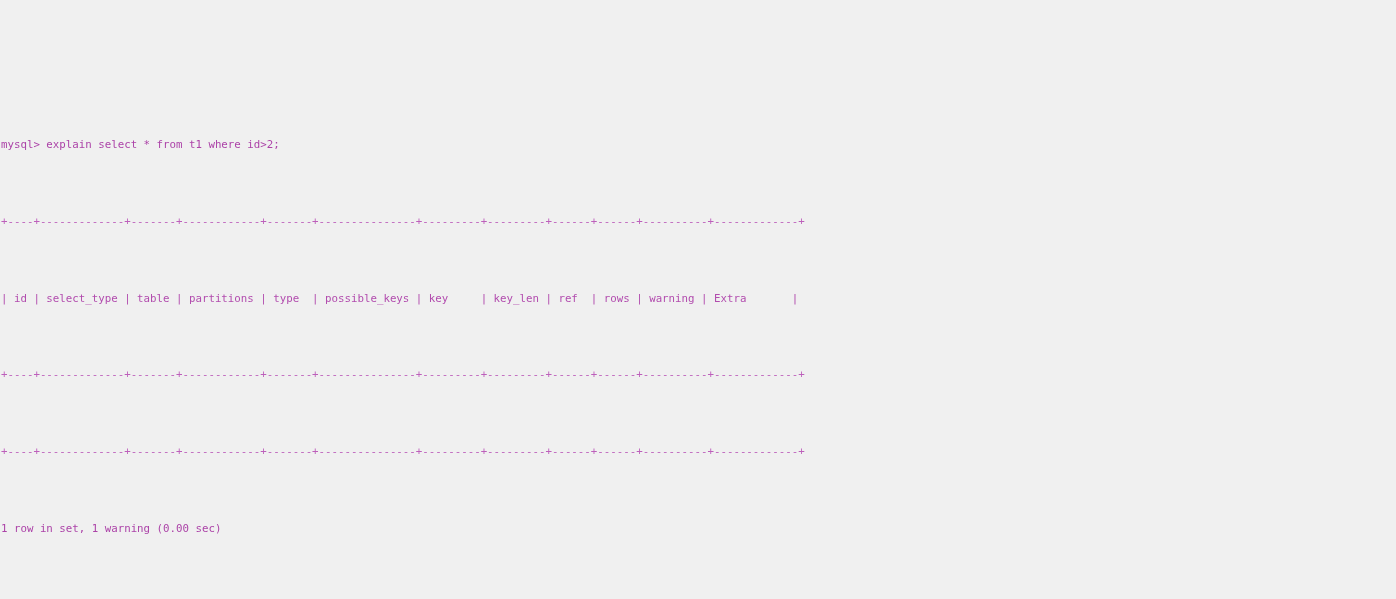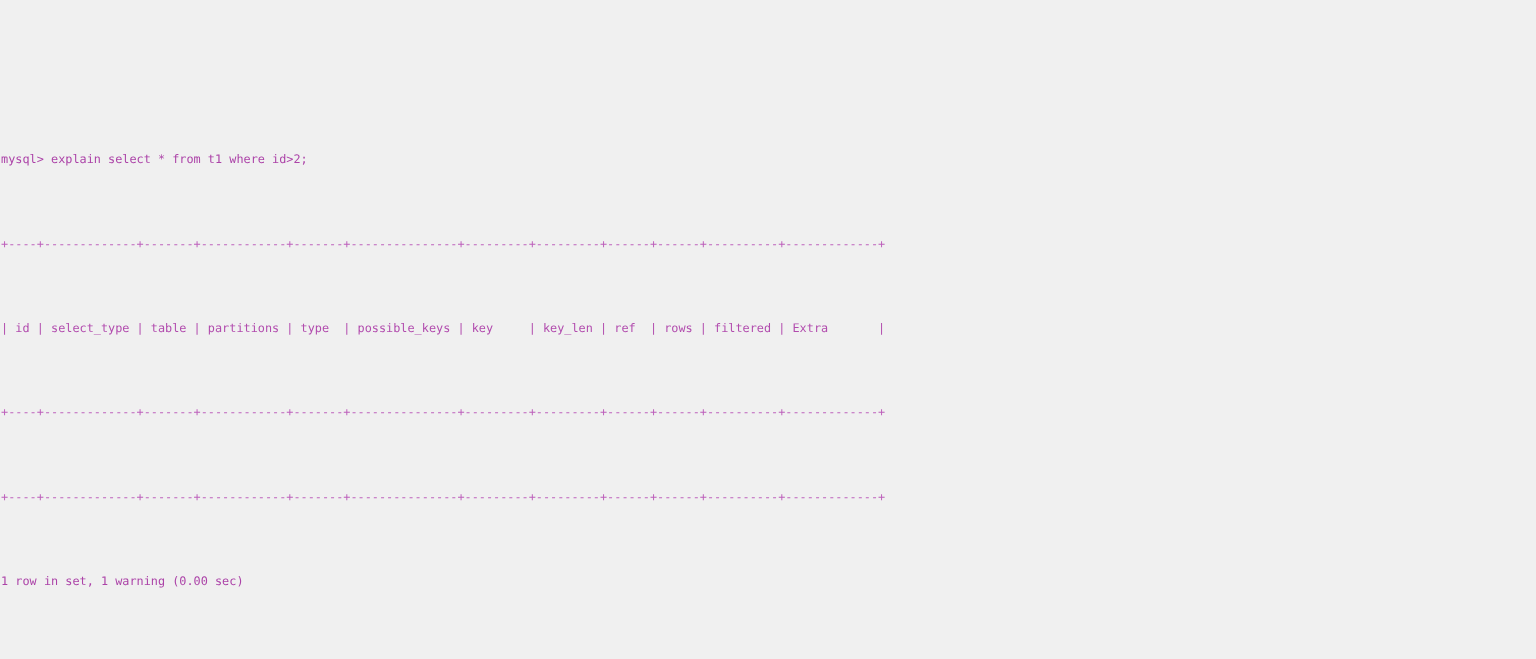--- a/index.html
+++ b/index.html
@@ -40,21 +40,21 @@
   .ln.status { color: #ac43a8; }
 </style>
 </head>
 <body>
 
 <div id="terminal" style="font-size: 10.7704px;">
 
   <div class="blk">
     <span class="ln prompt">mysql&gt; explain select * from t1 where id&gt;2;</span>
     <span class="ln sep">+----+-------------+-------+------------+-------+---------------+---------+---------+------+------+----------+-------------+</span>
-    <span class="ln">| id | select_type | table | partitions | type  | possible_keys | key     | key_len | ref  | rows | filtered | Extra       |</span>
+    <span class="ln">| id | select_type | table | partitions | type  | possible_keys | key     | key_len | ref  | rows | warning | Extra       |</span>
     <span class="ln sep">+----+-------------+-------+------------+-------+---------------+---------+---------+------+------+----------+-------------+</span>
     <span class="ln sep">+----+-------------+-------+------------+-------+---------------+---------+---------+------+------+----------+-------------+</span>
     <span class="ln status">1 row in set, 1 warning (0.00 sec)</span>
     
   </div>
 
   
 
   
 

